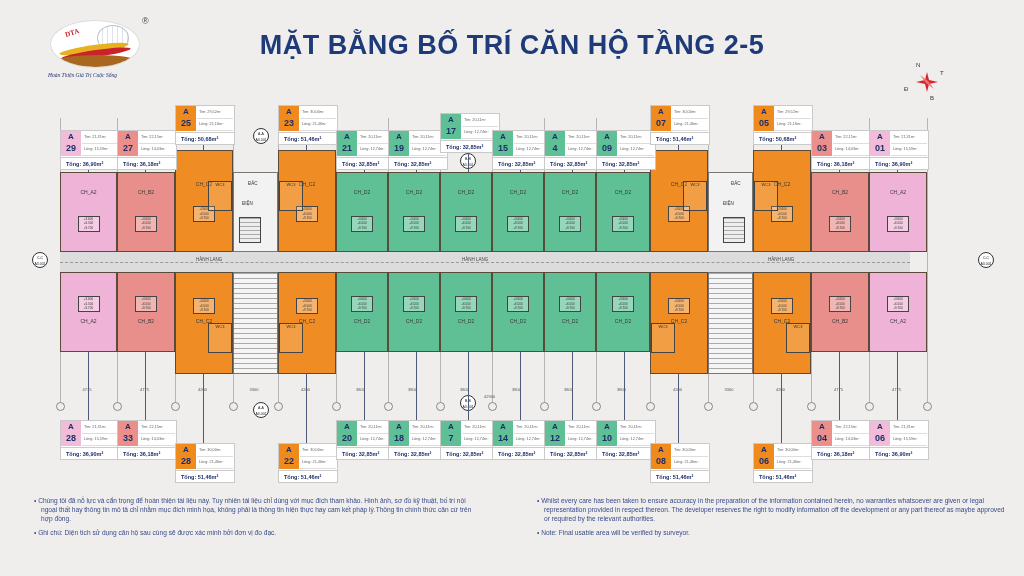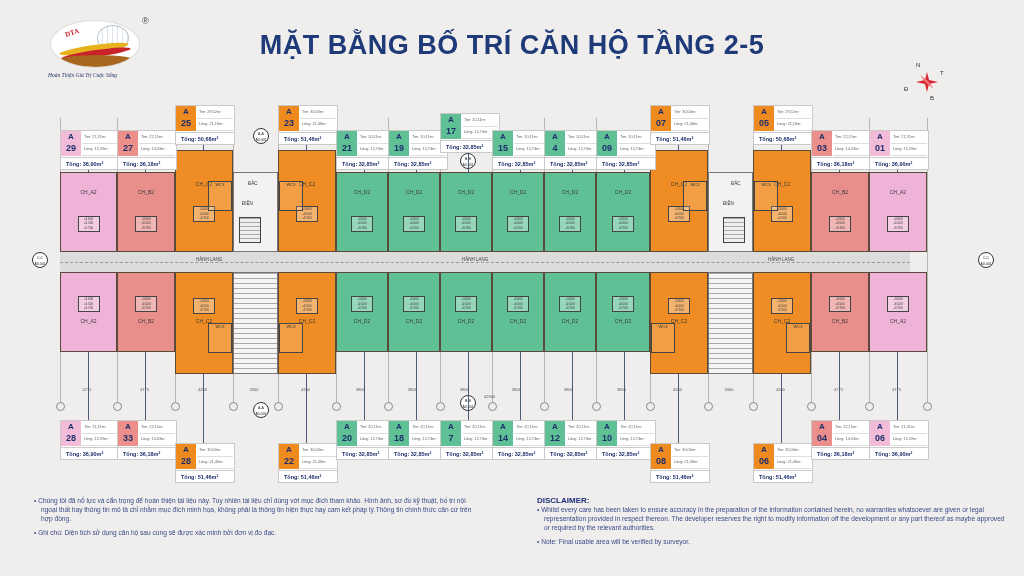--- a/index.html
+++ b/index.html
@@ -572,16 +572,15 @@
       <div class="r2">Lòng: 15,59m²</div>
       <div class="tot">Tổng: 36,90m²</div>
     </div>
   </div>
 
 <div class="abs notes" style="left:34px;top:496px;width:440px;">
   <p class="bul">• Chúng tôi đã nỗ lực và cẩn trọng để hoàn thiện tài liệu này. Tuy nhiên tài liệu chỉ dùng với mục đích tham khảo. Hình ảnh, sơ đồ kỹ thuật, bố trí nội ngoại thất hay thông tin mô tả chỉ nhằm mục đích minh họa, không phải là thông tin hiện thực hay cam kết pháp lý.Thông tin chính thức căn cứ trên hợp đồng.</p>
   <p class="bul" style="margin-top:4px">• Ghi chú: Diện tích sử dụng căn hộ sau cùng sẽ được xác minh bởi đơn vị đo đạc.</p>
 </div>
 <div class="abs notes" style="left:537px;top:496px;width:470px;">
-  <div class="notes-h">DISCLAIMER:</div>
   <p class="bul">• Whilst every care has been taken to ensure accuracy in the preparation of the information contained herein, no warranties whatsoever are given or legal representation provided in respect thereon. The developer reserves the right to modify information off the development or any part thereof as maybe approved or required by the relevant authorities.</p>
   <p class="bul" style="margin-top:4px">• Note: Final usable area will be verified by surveyor.</p>
 </div>
 
 </body></html>

